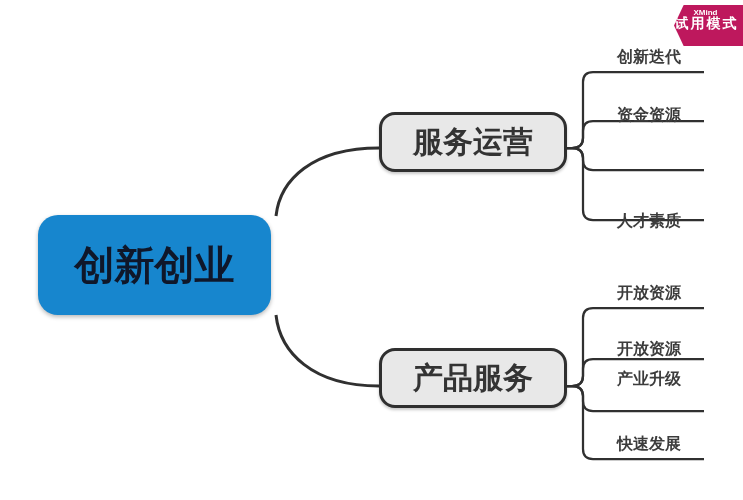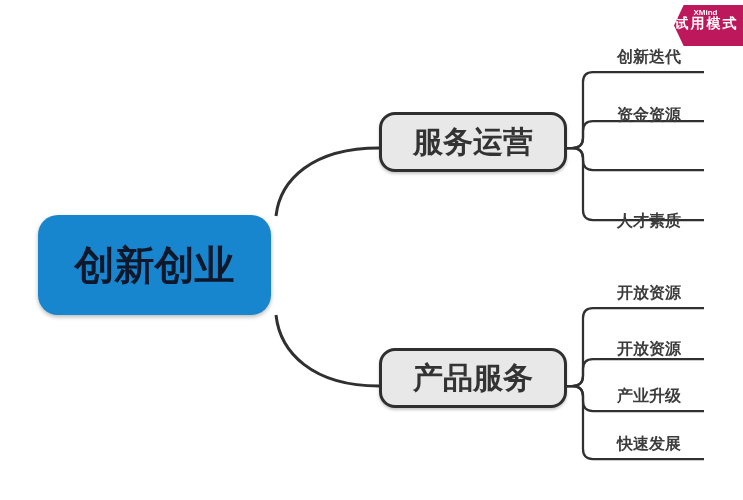--- a/index.html
+++ b/index.html
@@ -62,21 +62,21 @@
     color: #3C3C3C;
     font-size: 16px;
     font-weight: 600;
   }
   .leaf-1-1 { top: 44px; }
   .leaf-1-2 { top: 102px; }
   .leaf-1-3 { top: 142px; }
   .leaf-1-4 { top: 208px; }
   .leaf-2-1 { top: 280px; }
   .leaf-2-2 { top: 336px; }
-  .leaf-2-3 { top: 383px; }
+  .leaf-2-3 { top: 366px; }
   .leaf-2-4 { top: 431px; text-align: right; }
   .badge {
     position: absolute;
     left: 674px; top: 5px;
     width: 69px; height: 41px;
     background: #be185d;
     clip-path: polygon(14% 0, 100% 0, 100% 100%, 14% 100%, 0 50%);
     color: #ffffff;
     text-align: center;
     box-sizing: border-box;

